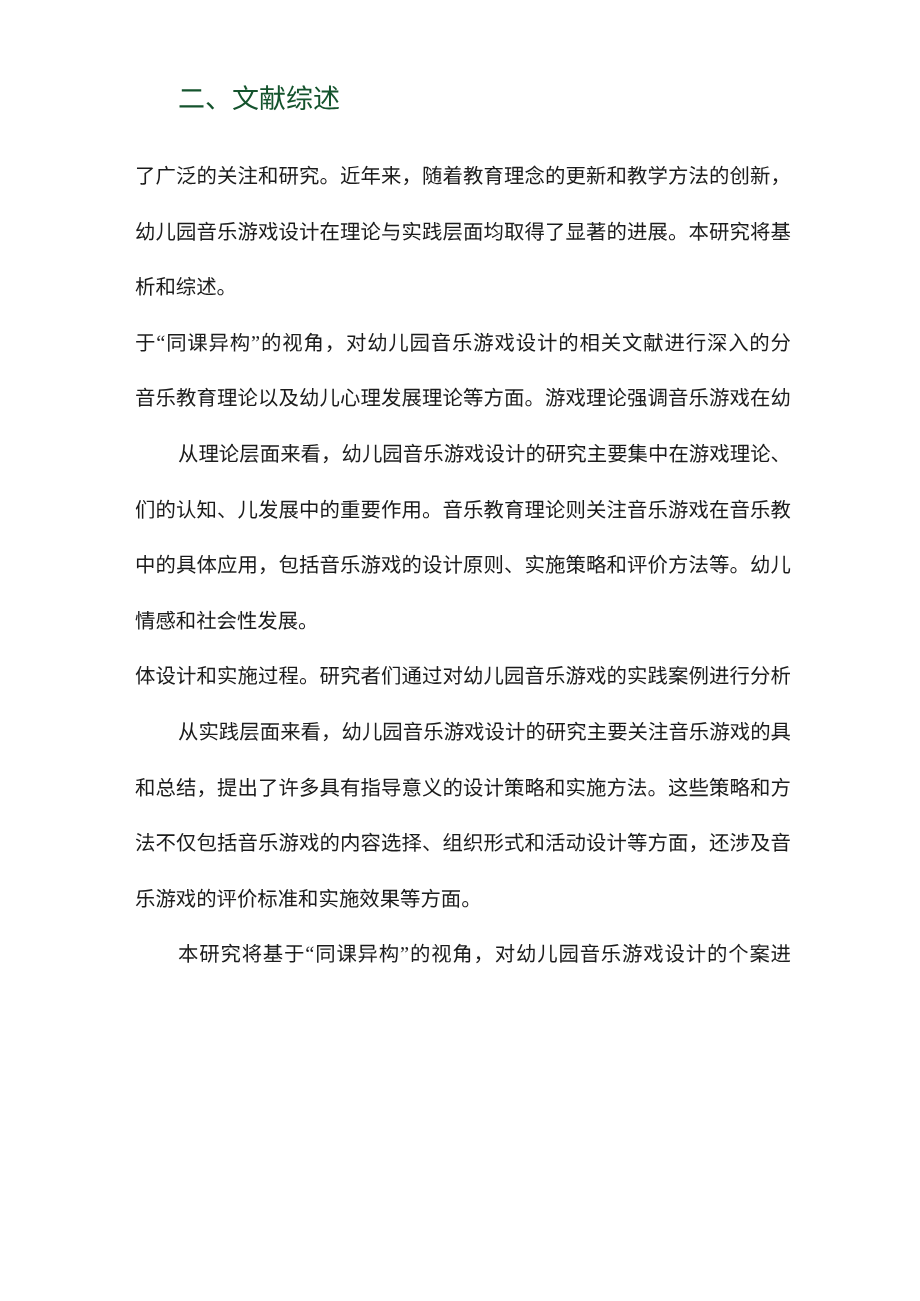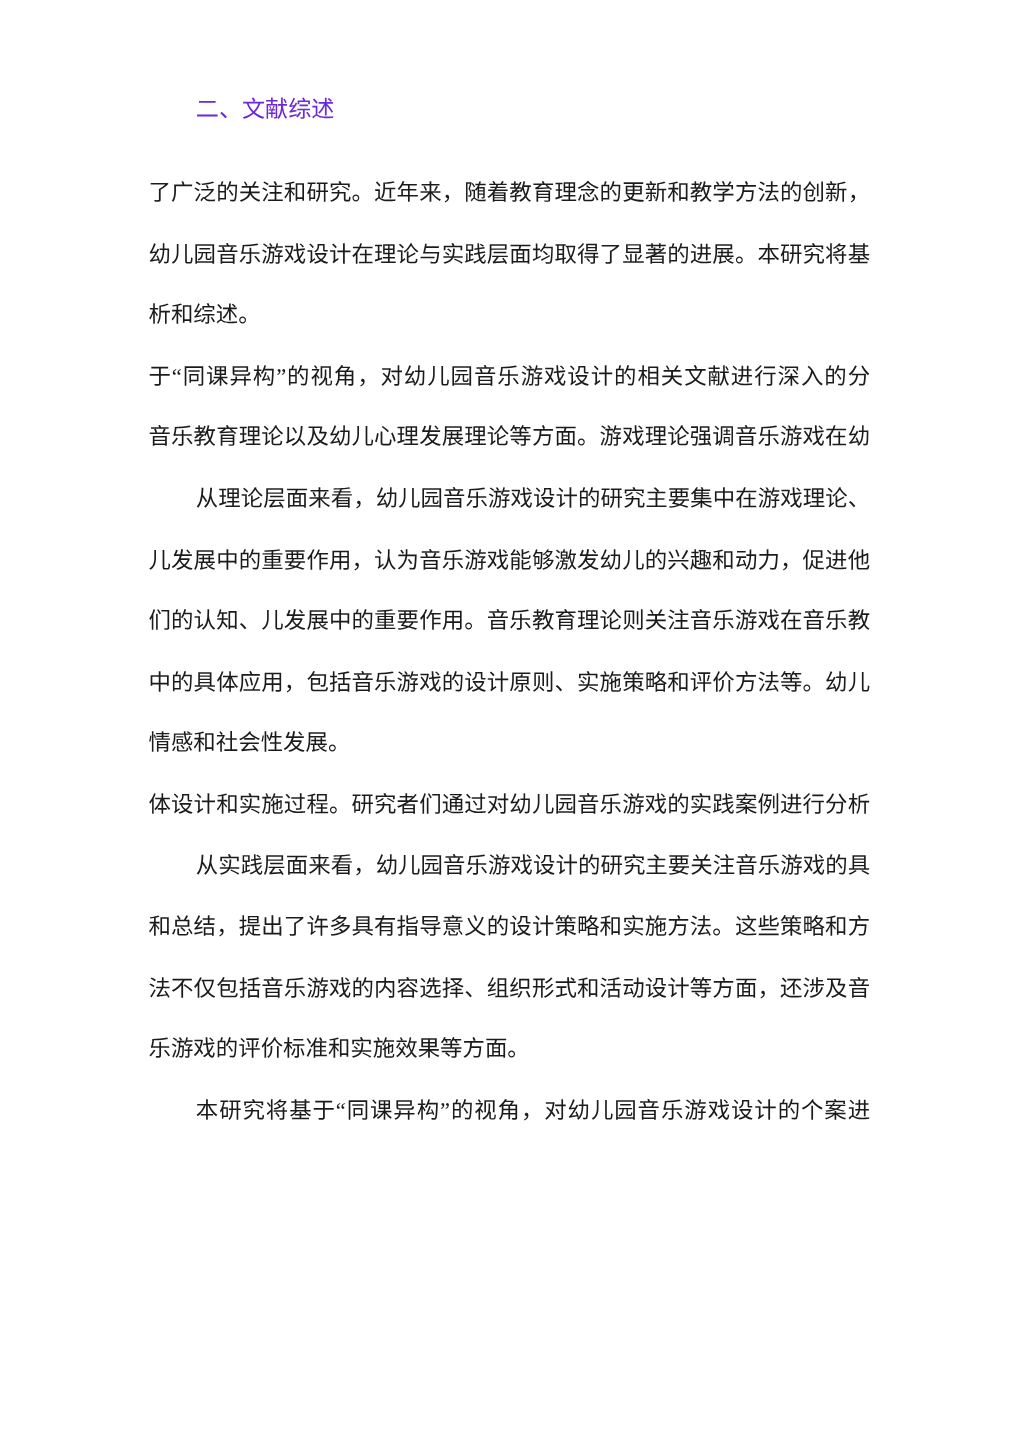--- a/index.html
+++ b/index.html
@@ -12,23 +12,23 @@
     position: relative;
     width: 920px;
     height: 1301px;
     background: #ffffff;
     overflow: hidden;
   }
   .heading {
     position: absolute;
     left: 178px;
     top: 83px;
-    font-size: 21px;
+    font-size: 27px;
     line-height: 32px;
-    color: #6d28d9;
+    color: #14532d;
     white-space: nowrap;
   }
   .doc-body {
     position: absolute;
     left: 135px;
     top: 149px;
     width: 656px;
     font-size: 20.4px;
     line-height: 55.6px;
     color: #1b1b1b;
@@ -59,21 +59,20 @@
     <div class="para">
       <div class="ln just">了广泛的关注和研究。近年来，随着教育理念的更新和教学方法的创新，</div>
       <div class="ln just">幼儿园音乐游戏设计在理论与实践层面均取得了显著的进展。本研究将基</div>
       <div class="ln">析和综述。</div>
       <div class="ln just">于“同课异构”的视角，对幼儿园音乐游戏设计的相关文献进行深入的分</div>
     </div>
 
     <div class="para">
       <div class="ln just">音乐教育理论以及幼儿心理发展理论等方面。游戏理论强调音乐游戏在幼</div>
       <div class="ln just ind">从理论层面来看，幼儿园音乐游戏设计的研究主要集中在游戏理论、</div>
-      <div class="ln just">儿发展中的重要作用，认为音乐游戏能够激发幼儿的兴趣和动力，促进他</div>
       <div class="ln just">们的认知、儿发展中的重要作用。音乐教育理论则关注音乐游戏在音乐教学</div>
       <div class="ln just">中的具体应用，包括音乐游戏的设计原则、实施策略和评价方法等。幼儿</div>
       <div class="ln">情感和社会性发展。</div>
     </div>
 
     <div class="para">
       <div class="ln just">体设计和实施过程。研究者们通过对幼儿园音乐游戏的实践案例进行分析</div>
       <div class="ln just ind">从实践层面来看，幼儿园音乐游戏设计的研究主要关注音乐游戏的具</div>
       <div class="ln just">和总结，提出了许多具有指导意义的设计策略和实施方法。这些策略和方</div>
       <div class="ln just">法不仅包括音乐游戏的内容选择、组织形式和活动设计等方面，还涉及音</div>

